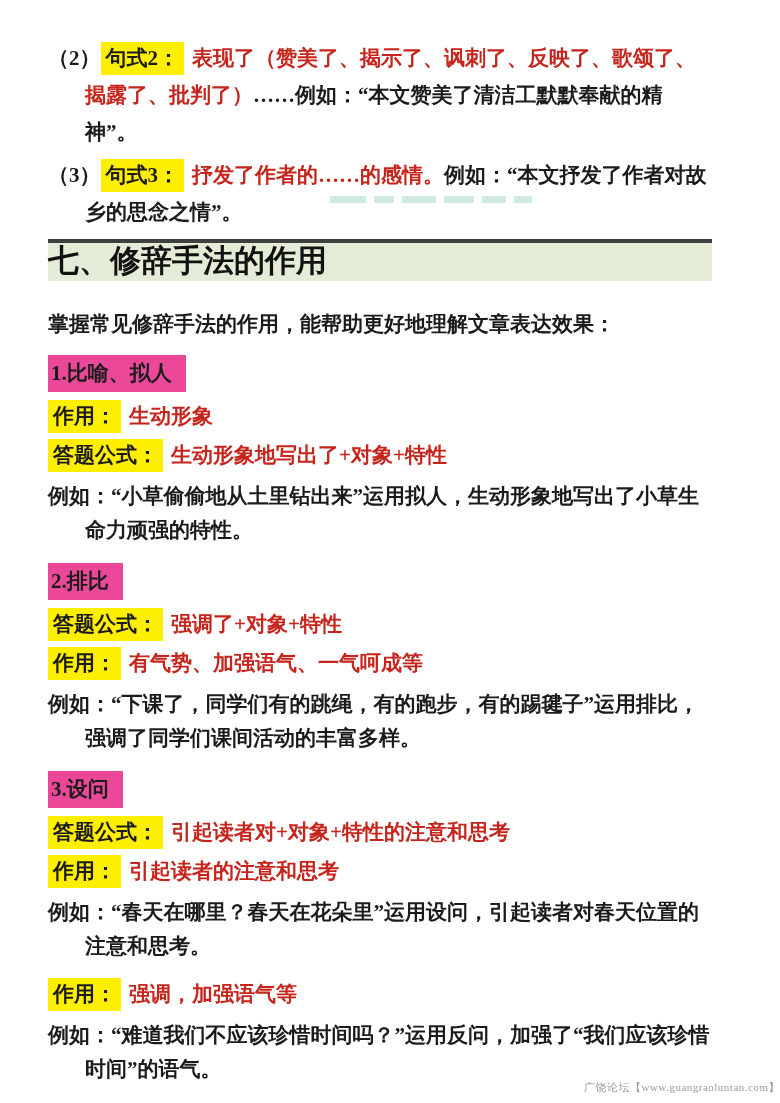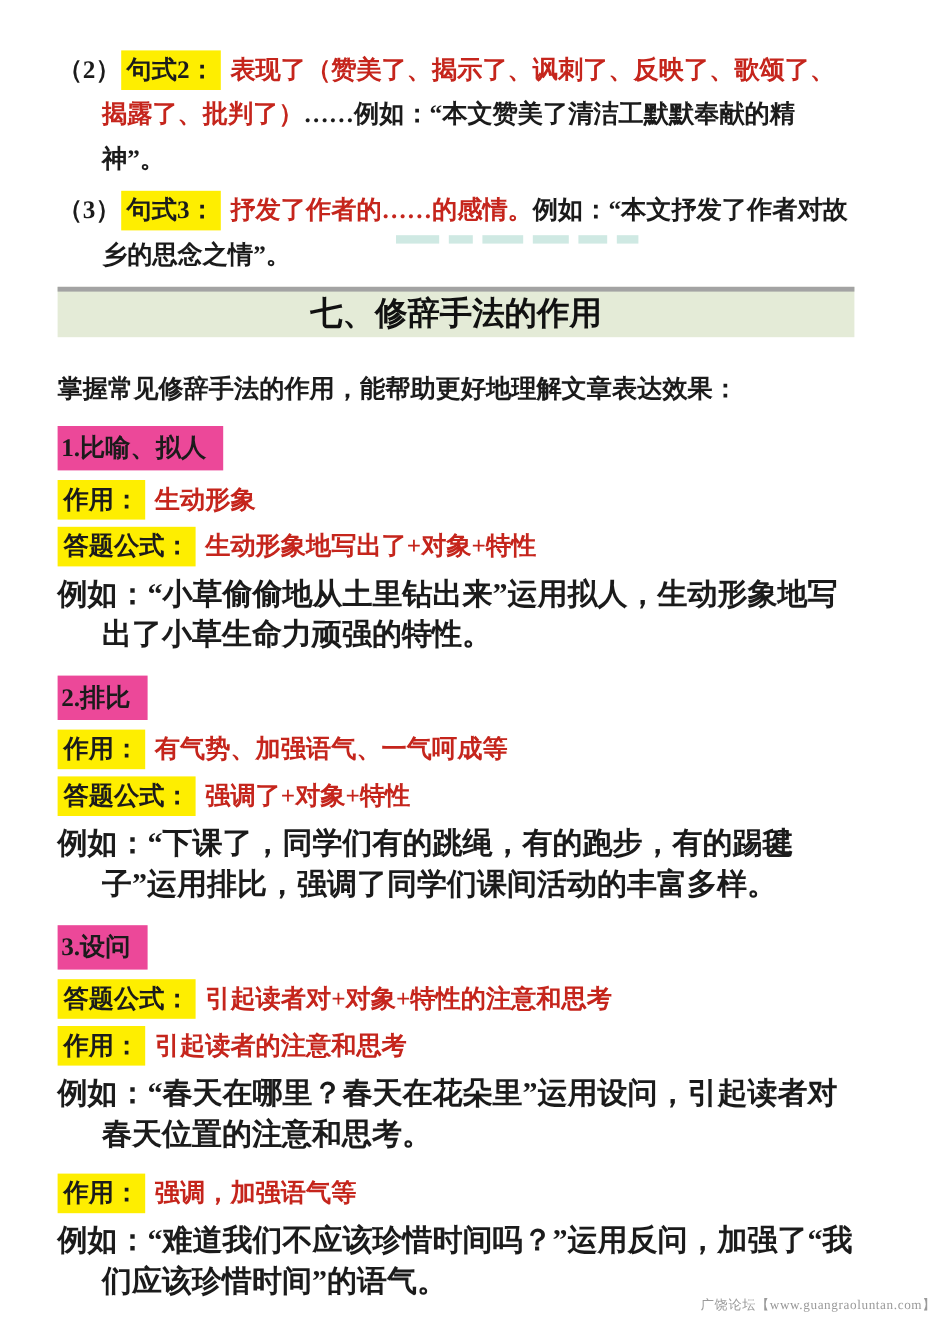--- a/index.html
+++ b/index.html
@@ -21,34 +21,34 @@
     margin-bottom:6px;
   }
   .hl-y{background:#feee00;padding:4px 5px 5px 5px;margin-right:8px;}
   .red{color:#c5251c;}
   .blk{color:#1b1b1b;}
   .frags{position:absolute;top:196px;left:330px;height:7px;display:flex;gap:8px;}
   .frags i{display:block;height:7px;background:#cfe9e3;}
   .banner{
     margin:8px 0 0 0;
     background:#e4ebd7;
-    border-top:4px solid #a3a3a3;
-    text-align:center;
-    font-size:27px;line-height:34px;
+    border-top:4px solid #404040;
+    text-align:left;
+    font-size:31px;line-height:34px;
     padding:1px 0 3px 0;
     font-weight:700;color:#111;
   }
   .sec-intro{font-size:21px;line-height:30px;margin-top:28px;}
   .device{margin-top:16px;}
   .dev-heading{font-size:21px;line-height:30px;}
   .hl-p{background:#ec4899;padding:3px 14px 4px 3px;display:inline-block;}
   .dev-row{margin-top:9px;font-size:21px;line-height:30px;}
   .example{
     margin-top:9px;
-    font-size:25px;line-height:34px;
+    font-size:21px;line-height:34px;
     padding-left:37px;text-indent:-37px;
   }
   .footer{
     position:absolute;left:16px;right:0;bottom:8px;
     text-align:right;
     font-size:11px;letter-spacing:.5px;
     color:#9a9a9a;font-weight:400;
     font-family:Liberation Serif, serif;
   }
 </style>
@@ -77,22 +77,22 @@
 
   <div class="device">
     <div class="dev-heading"><span class="hl-p">1.比喻、拟人</span></div>
     <div class="dev-row"><span class="hl-y">作用：</span><span class="red">生动形象</span></div>
     <div class="dev-row"><span class="hl-y">答题公式：</span><span class="red">生动形象地写出了+对象+特性</span></div>
     <p class="example">例如：“小草偷偷地从土里钻出来”运用拟人，生动形象地写出了小草生命力顽强的特性。</p>
   </div>
 
   <div class="device">
     <div class="dev-heading"><span class="hl-p">2.排比</span></div>
+    <div class="dev-row"><span class="hl-y">答题公式：</span><span class="red">强调了+对象+特性</span></div>
     <div class="dev-row"><span class="hl-y">作用：</span><span class="red">有气势、加强语气、一气呵成等</span></div>
-    <div class="dev-row"><span class="hl-y">答题公式：</span><span class="red">强调了+对象+特性</span></div>
     <p class="example">例如：“下课了，同学们有的跳绳，有的跑步，有的踢毽子”运用排比，强调了同学们课间活动的丰富多样。</p>
   </div>
 
   <div class="device">
     <div class="dev-heading"><span class="hl-p">3.设问</span></div>
     <div class="dev-row"><span class="hl-y">答题公式：</span><span class="red">引起读者对+对象+特性的注意和思考</span></div>
     <div class="dev-row"><span class="hl-y">作用：</span><span class="red">引起读者的注意和思考</span></div>
     <p class="example">例如：“春天在哪里？春天在花朵里”运用设问，引起读者对春天位置的注意和思考。</p>
   </div>
 

